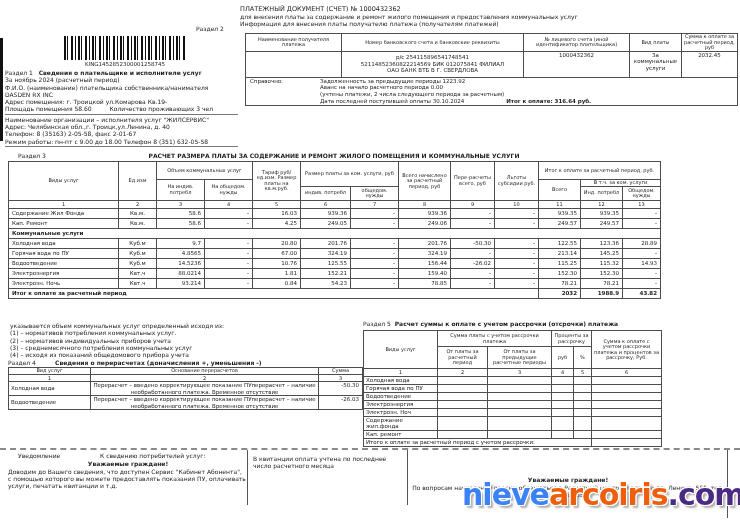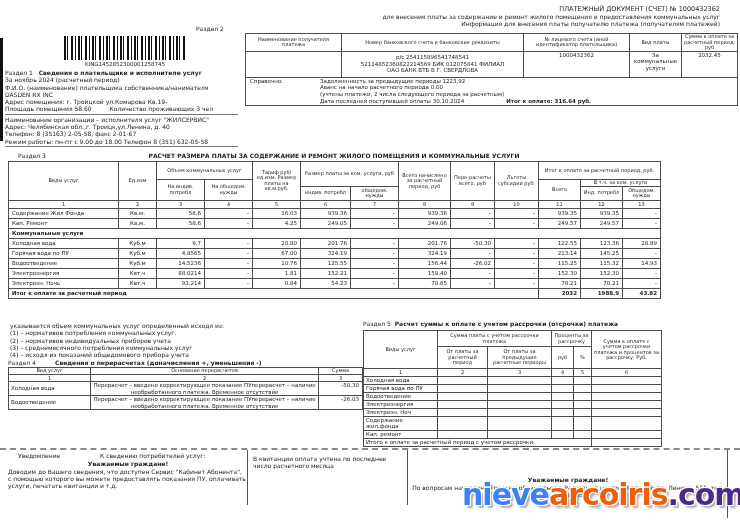--- a/index.html
+++ b/index.html
@@ -6,21 +6,21 @@
   html,body { width:740px; height:522px; background:#fff; overflow:hidden; }
   body { font-family:"DejaVu Sans", sans-serif; font-size:6px; color:#1c1c1c; position:relative; }
   .abs { position:absolute; }
   table { border-collapse:collapse; table-layout:fixed; }
   td, th { border:1px solid #4d4d4d; padding:0 2px; font-weight:normal; font-size:5.5px; line-height:6.5px; vertical-align:middle; overflow:hidden; }
   .c { text-align:center; }
   .b { font-weight:bold; }
   .top { vertical-align:top; }
   .hd { font-size:5px; line-height:5.5px; text-align:center; }
   
-  .title-block { left:240px; top:6px; width:480px; text-align:right; line-height:7px; }
+  .title-block { left:240px; top:6px; width:480px; text-align:left; line-height:7px; }
   .doc-title { font-size:6.5px; }
   
   .t2 { left:245px; top:33px; width:492px; }
   .t2 th { font-size:5px; line-height:5.5px; text-align:center; border:1px solid #4d4d4d; }
   .refcell { border-left:1px solid #4d4d4d; border-right:1px solid #4d4d4d; border-bottom:1px solid #4d4d4d; }
   .refflex { display:flex; align-items:flex-start; }
   .reflabel { width:72px; flex:none; padding-left:2px; }
   .reflines { line-height:6.8px; }
   .refrow4 { display:flex; }
   .totaldue { margin-left:42px; font-weight:bold; }

